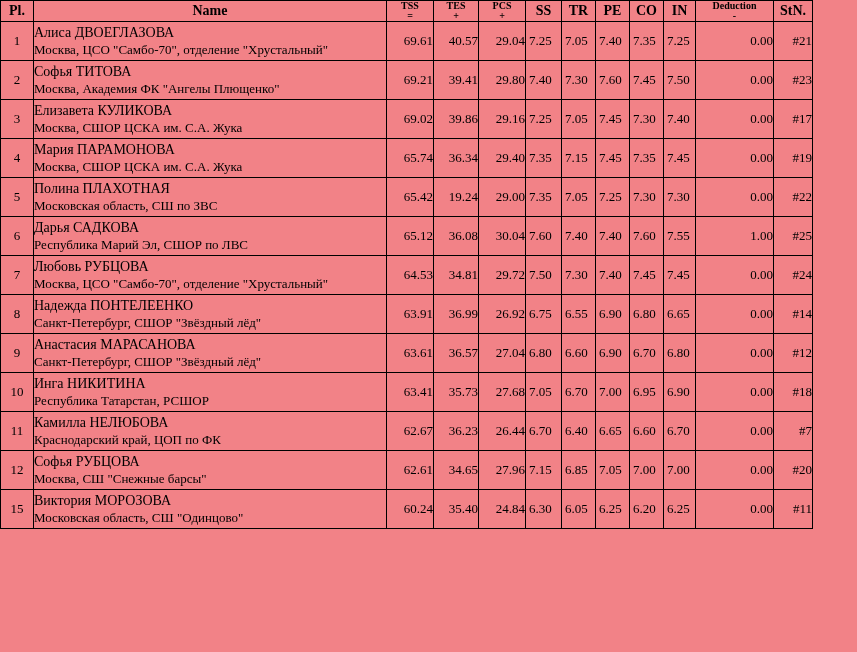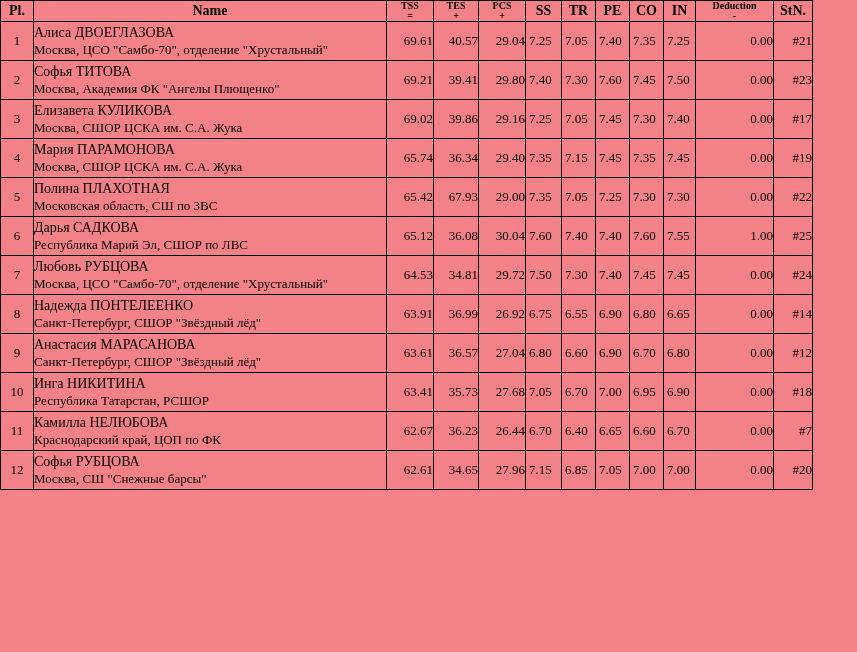--- a/index.html
+++ b/index.html
@@ -213,21 +213,21 @@
         <td class="c-num">0.00</td>
         <td class="c-stn">#19</td>
       </tr>
       <tr>
         <td class="c-pl">5</td>
         <td class="c-name">
           <span class="skater">Полина ПЛАХОТНАЯ</span>
           <span class="club">Московская область, СШ по ЗВС</span>
         </td>
         <td class="c-num">65.42</td>
-        <td class="c-num">67.93</td>
+        <td class="c-num">19.24</td>
         <td class="c-num">29.00</td>
         <td class="c-num left">7.35</td>
         <td class="c-num left">7.05</td>
         <td class="c-num left">7.25</td>
         <td class="c-num left">7.30</td>
         <td class="c-num left">7.30</td>
         <td class="c-num">0.00</td>
         <td class="c-stn">#22</td>
       </tr>
       <tr>
@@ -342,14 +342,31 @@
         <td class="c-num">34.65</td>
         <td class="c-num">27.96</td>
         <td class="c-num left">7.15</td>
         <td class="c-num left">6.85</td>
         <td class="c-num left">7.05</td>
         <td class="c-num left">7.00</td>
         <td class="c-num left">7.00</td>
         <td class="c-num">0.00</td>
         <td class="c-stn">#20</td>
       </tr>
+      <tr>
+        <td class="c-pl">15</td>
+        <td class="c-name">
+          <span class="skater">Виктория МОРОЗОВА</span>
+          <span class="club">Московская область, СШ "Одинцово"</span>
+        </td>
+        <td class="c-num">60.24</td>
+        <td class="c-num">35.40</td>
+        <td class="c-num">24.84</td>
+        <td class="c-num left">6.30</td>
+        <td class="c-num left">6.05</td>
+        <td class="c-num left">6.25</td>
+        <td class="c-num left">6.20</td>
+        <td class="c-num left">6.25</td>
+        <td class="c-num">0.00</td>
+        <td class="c-stn">#11</td>
+      </tr>
     </tbody>
 </table>
 
 </body></html>

